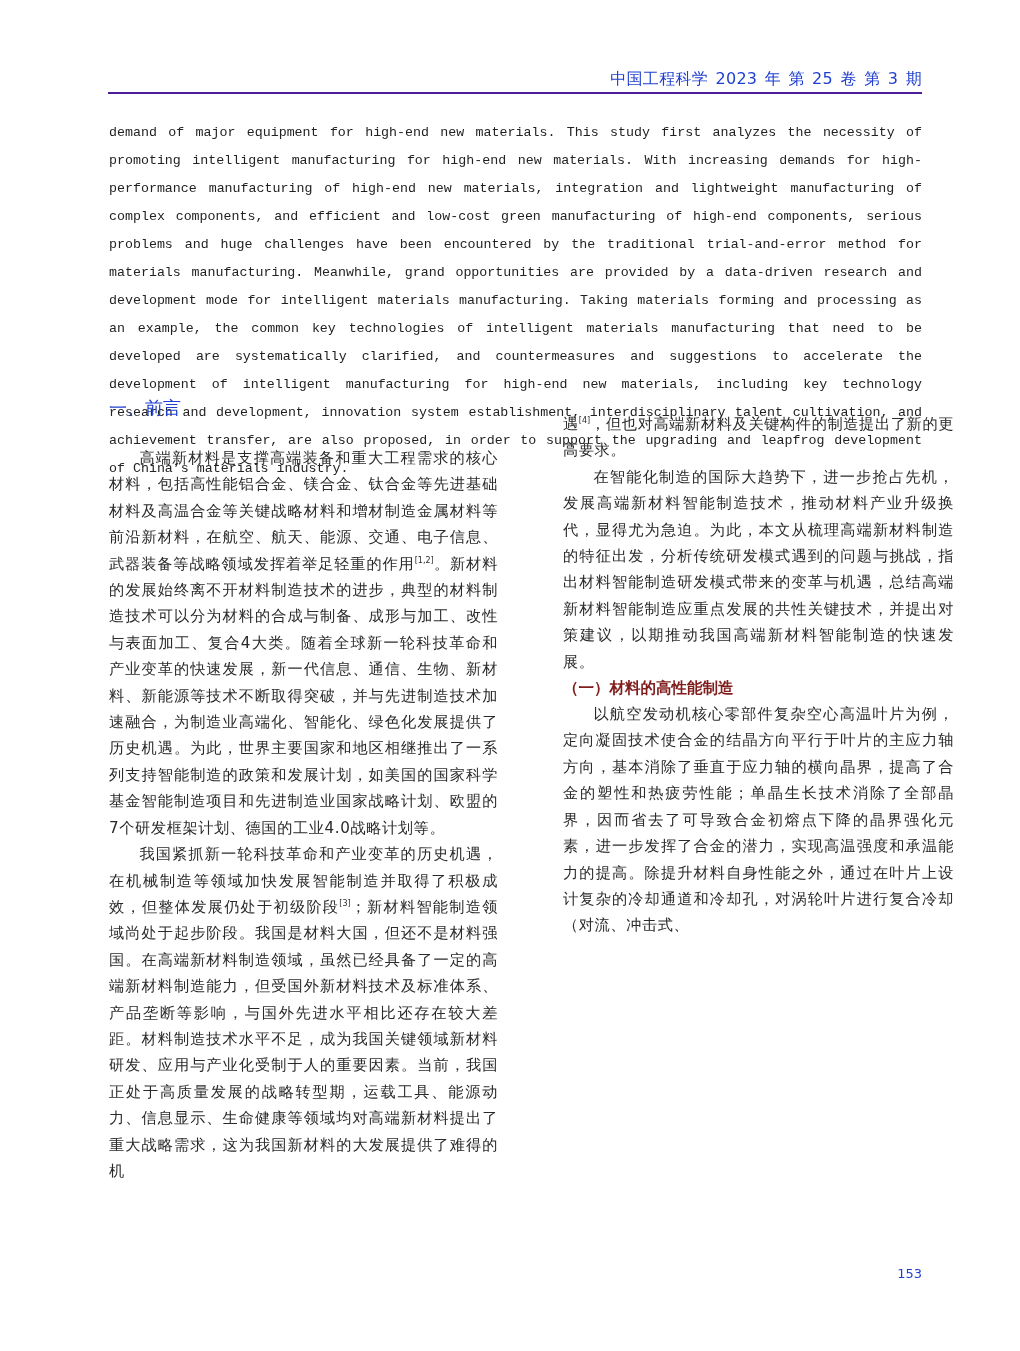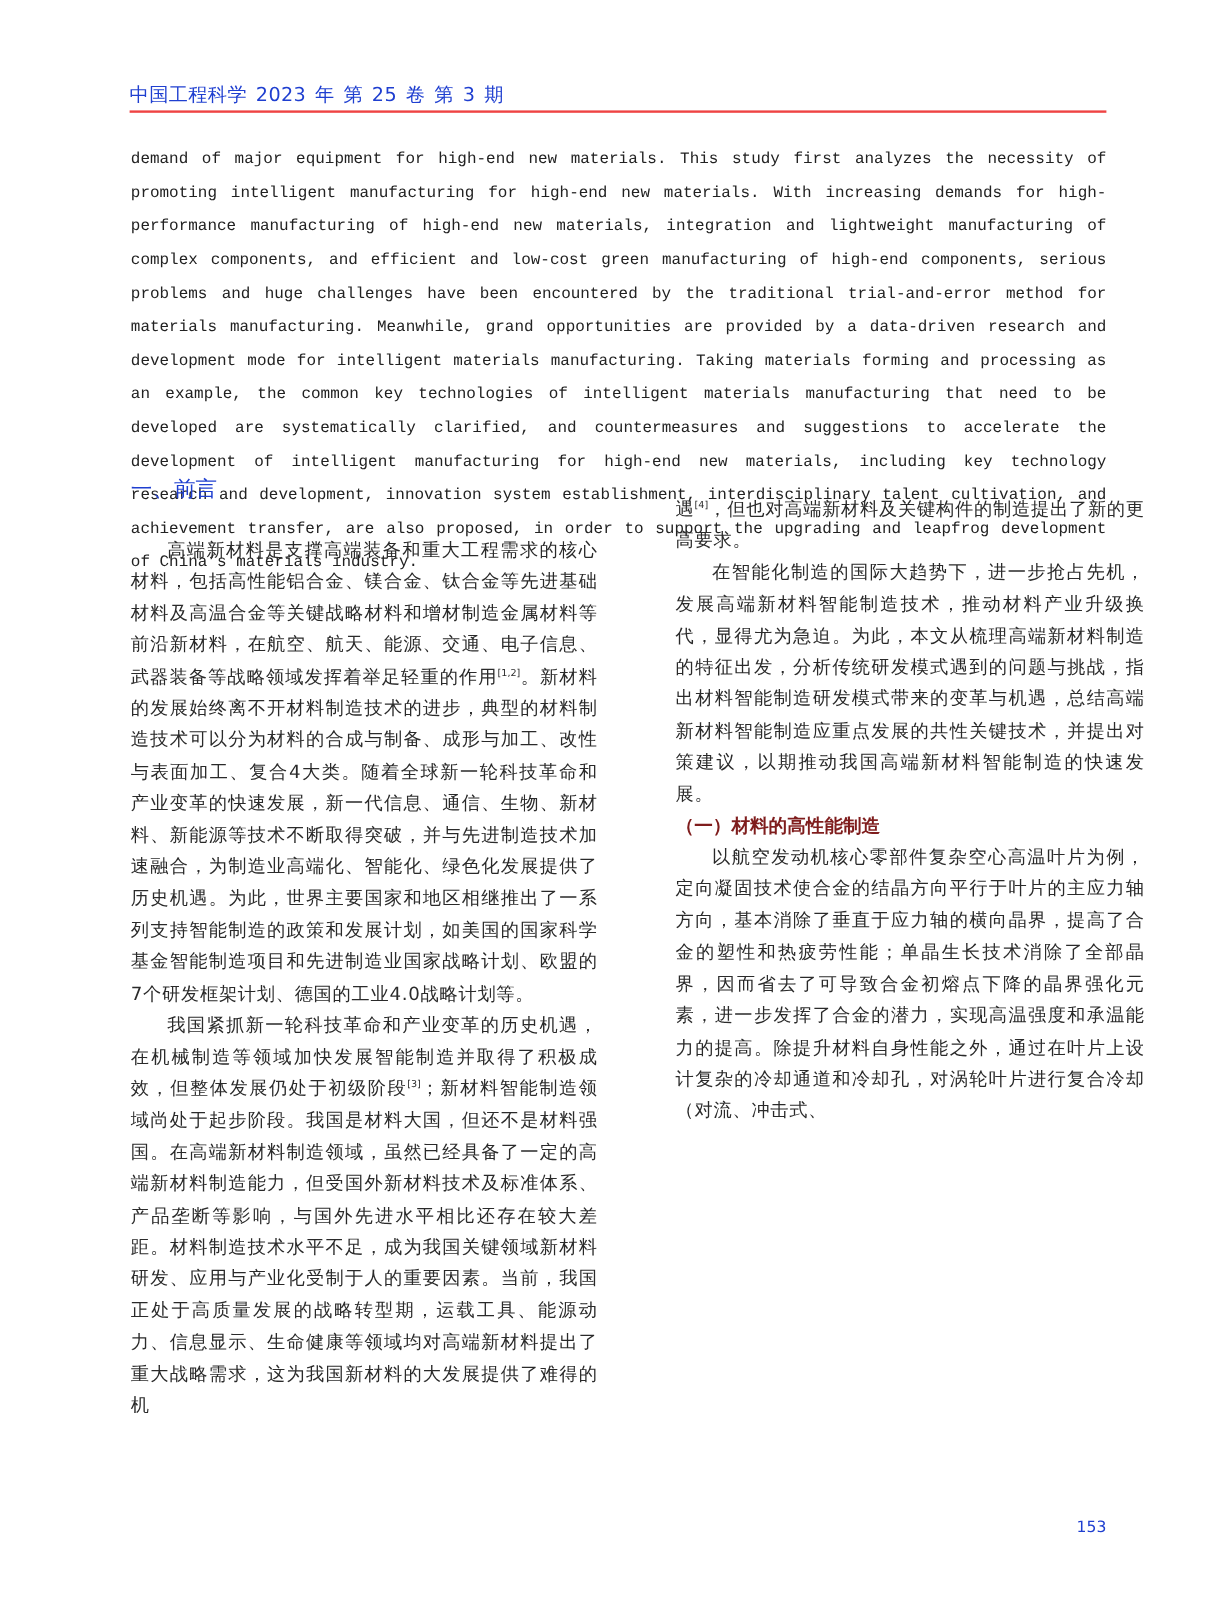--- a/index.html
+++ b/index.html
@@ -1,22 +1,22 @@
 <!DOCTYPE html>
 <html><head>
 <meta charset="utf-8">
 <style>
   html, body { margin: 0; padding: 0; background: #ffffff; }
   body { width: 1020px; height: 1351px; position: relative; overflow: hidden; }
   .page { position: absolute; left: 0; top: 0; width: 1020px; height: 1351px; }
 
   .running-header {
     position: absolute; left: 108px; right: 98px; top: 68px; height: 24px;
-    border-bottom: 2px solid #ef4444;
-    text-align: left;
+    border-bottom: 2px solid #4c1d95;
+    text-align: right;
     color: #1f3fd0;
     font-family: "DejaVu Sans", sans-serif;
     font-size: 16px; line-height: 22px;
     letter-spacing: 0.3px;
     word-spacing: 2px;
   }
 
   .abstract {
     position: absolute; left: 109px; width: 813px; top: 119px;
     font-family: Liberation Mono, monospace;

